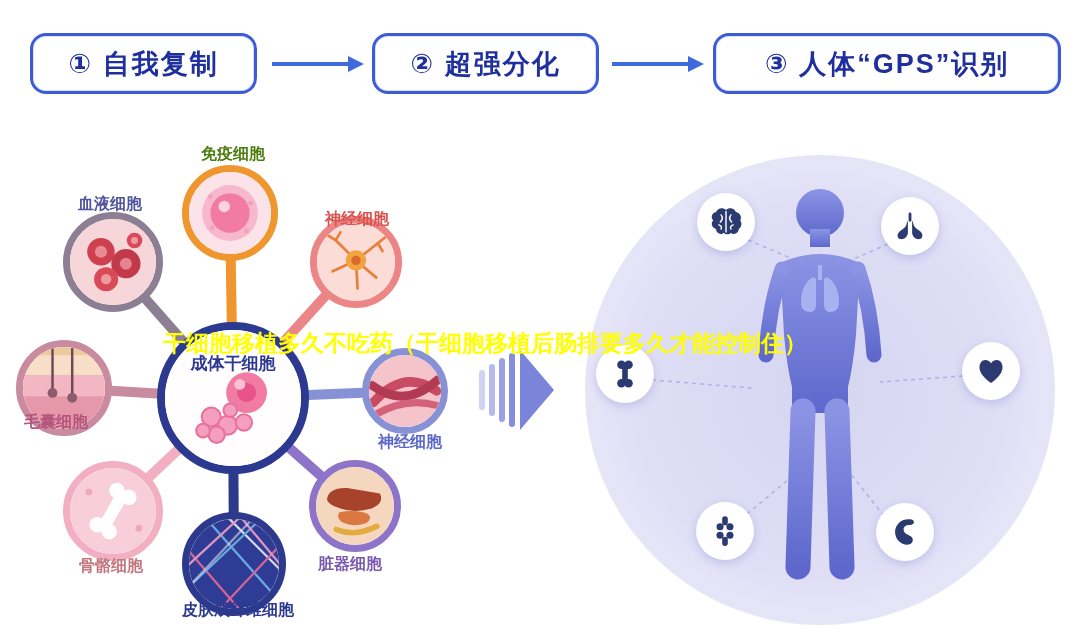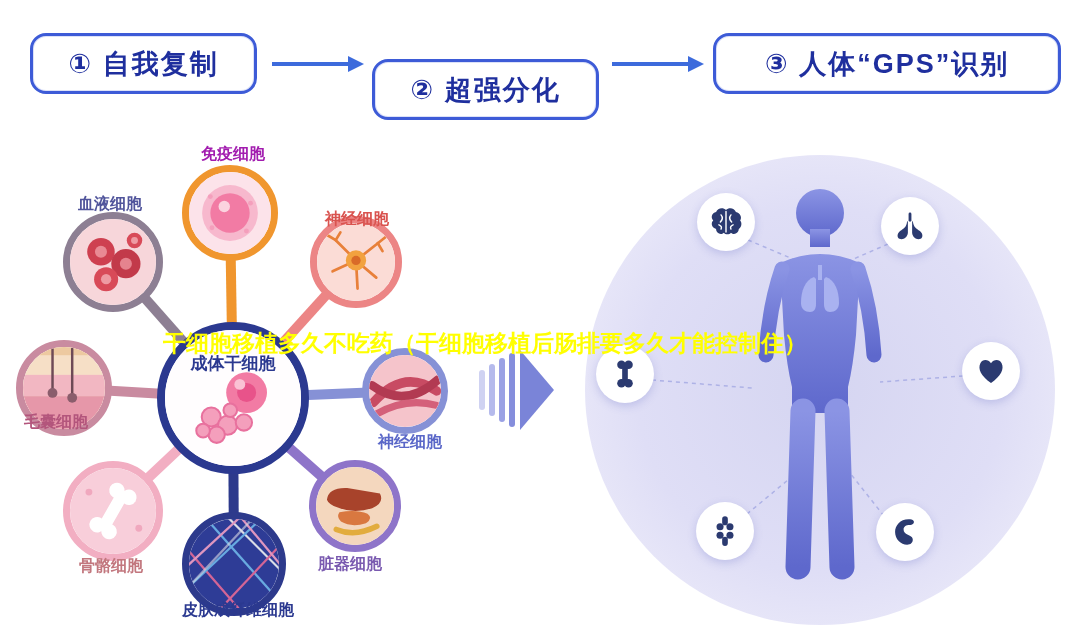--- a/index.html
+++ b/index.html
@@ -11,21 +11,21 @@
   
   .badge{
     position:absolute;top:33px;height:61px;box-sizing:border-box;
     border:3px solid #3D5BD7;border-radius:16px;background:#fff;
     display:flex;align-items:center;justify-content:center;
     color:#1F2F9E;font-size:27px;font-weight:bold;letter-spacing:2px;
     box-shadow:inset 0 0 0 1px rgba(61,91,215,.18);
     z-index:4;white-space:nowrap;
   }
   .badge-1{left:30px;width:227px;}
-  .badge-2{left:372px;width:227px;margin-top:26px;}
+  .badge-2{left:372px;width:227px;}
   .badge-3{left:713px;width:348px;}
   
   .big-circle{
     position:absolute;left:585px;top:155px;width:470px;height:470px;border-radius:50%;
     background:radial-gradient(circle,#d5d5f1 0%,#dfdef6 55%,#ebeaf9 82%,#f6f5fc 100%);
     z-index:0;
   }
   svg.lines{position:absolute;left:0;top:0;z-index:1;}
   .body-svg{position:absolute;left:710px;top:185px;z-index:2;}
   
@@ -42,21 +42,21 @@
   .c-muscle{left:362px;top:348px;width:86px;height:86px;border:7px solid #8691D6;}
   .c-bone  {left:63px; top:461px;width:100px;height:100px;border:7px solid #F2AEC2;}
   .c-organ {left:309px;top:460px;width:92px;height:92px;border:7px solid #8E74C9;}
   .c-skin  {left:182px;top:512px;width:104px;height:104px;border:7px solid #2D3A8C;}
   
   .lbl{
     position:absolute;z-index:3;font-weight:bold;font-size:16px;white-space:nowrap;
     transform:translateX(-50%);
   }
   .lbl-center{left:233px;top:352px;color:#2B3990;font-size:17px;}
-  .lbl-immune{left:233px;top:144px;color:#a21caf;}
+  .lbl-immune{left:233px;top:144px;color:#4d7c0f;}
   .lbl-blood {left:110px;top:194px;color:#50549B;}
   .lbl-nerve {left:357px;top:197px;color:#D9534F;margin-top:12px;}
   .lbl-hair  {left:56px; top:412px;color:#B3557C;}
   .lbl-muscle{left:410px;top:432px;color:#5A67C8;}
   .lbl-bone  {left:111px;top:556px;color:#C2777E;}
   .lbl-organ {left:350px;top:554px;color:#7A5AB0;}
   .lbl-skin  {left:238px;top:600px;color:#2B3990;}
   
   .watermark{
     position:absolute;left:163px;top:328px;z-index:10;

